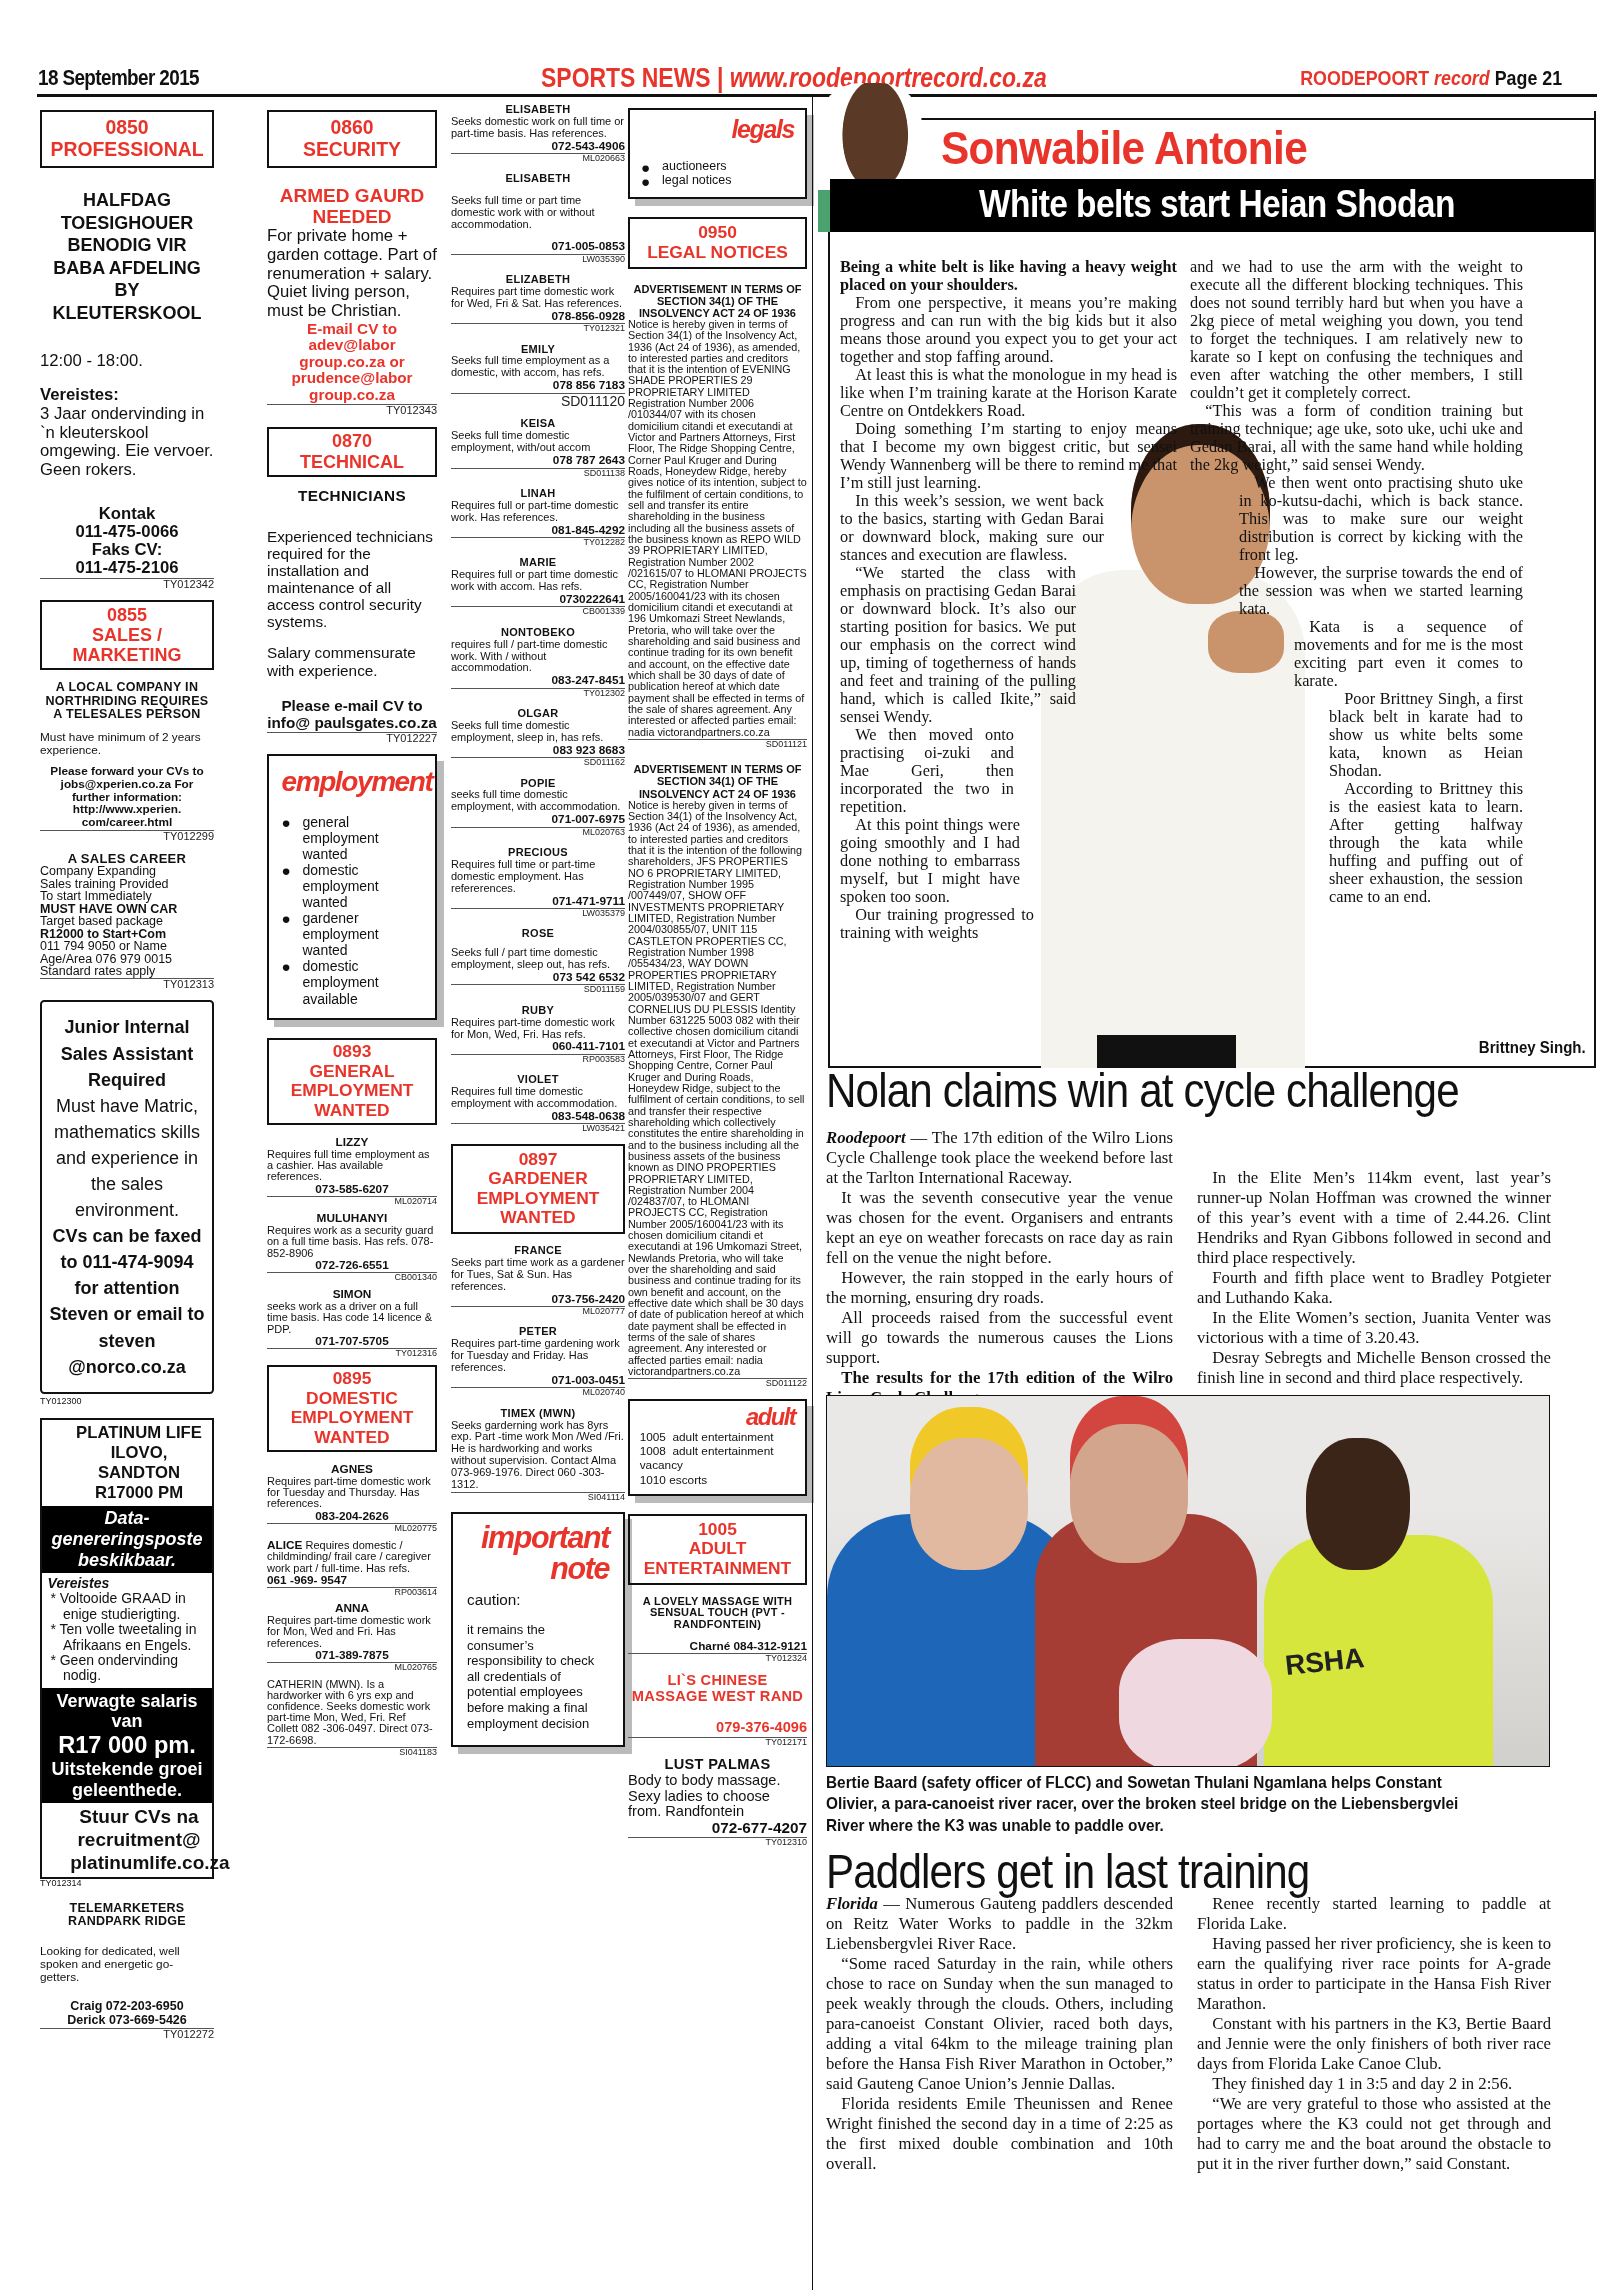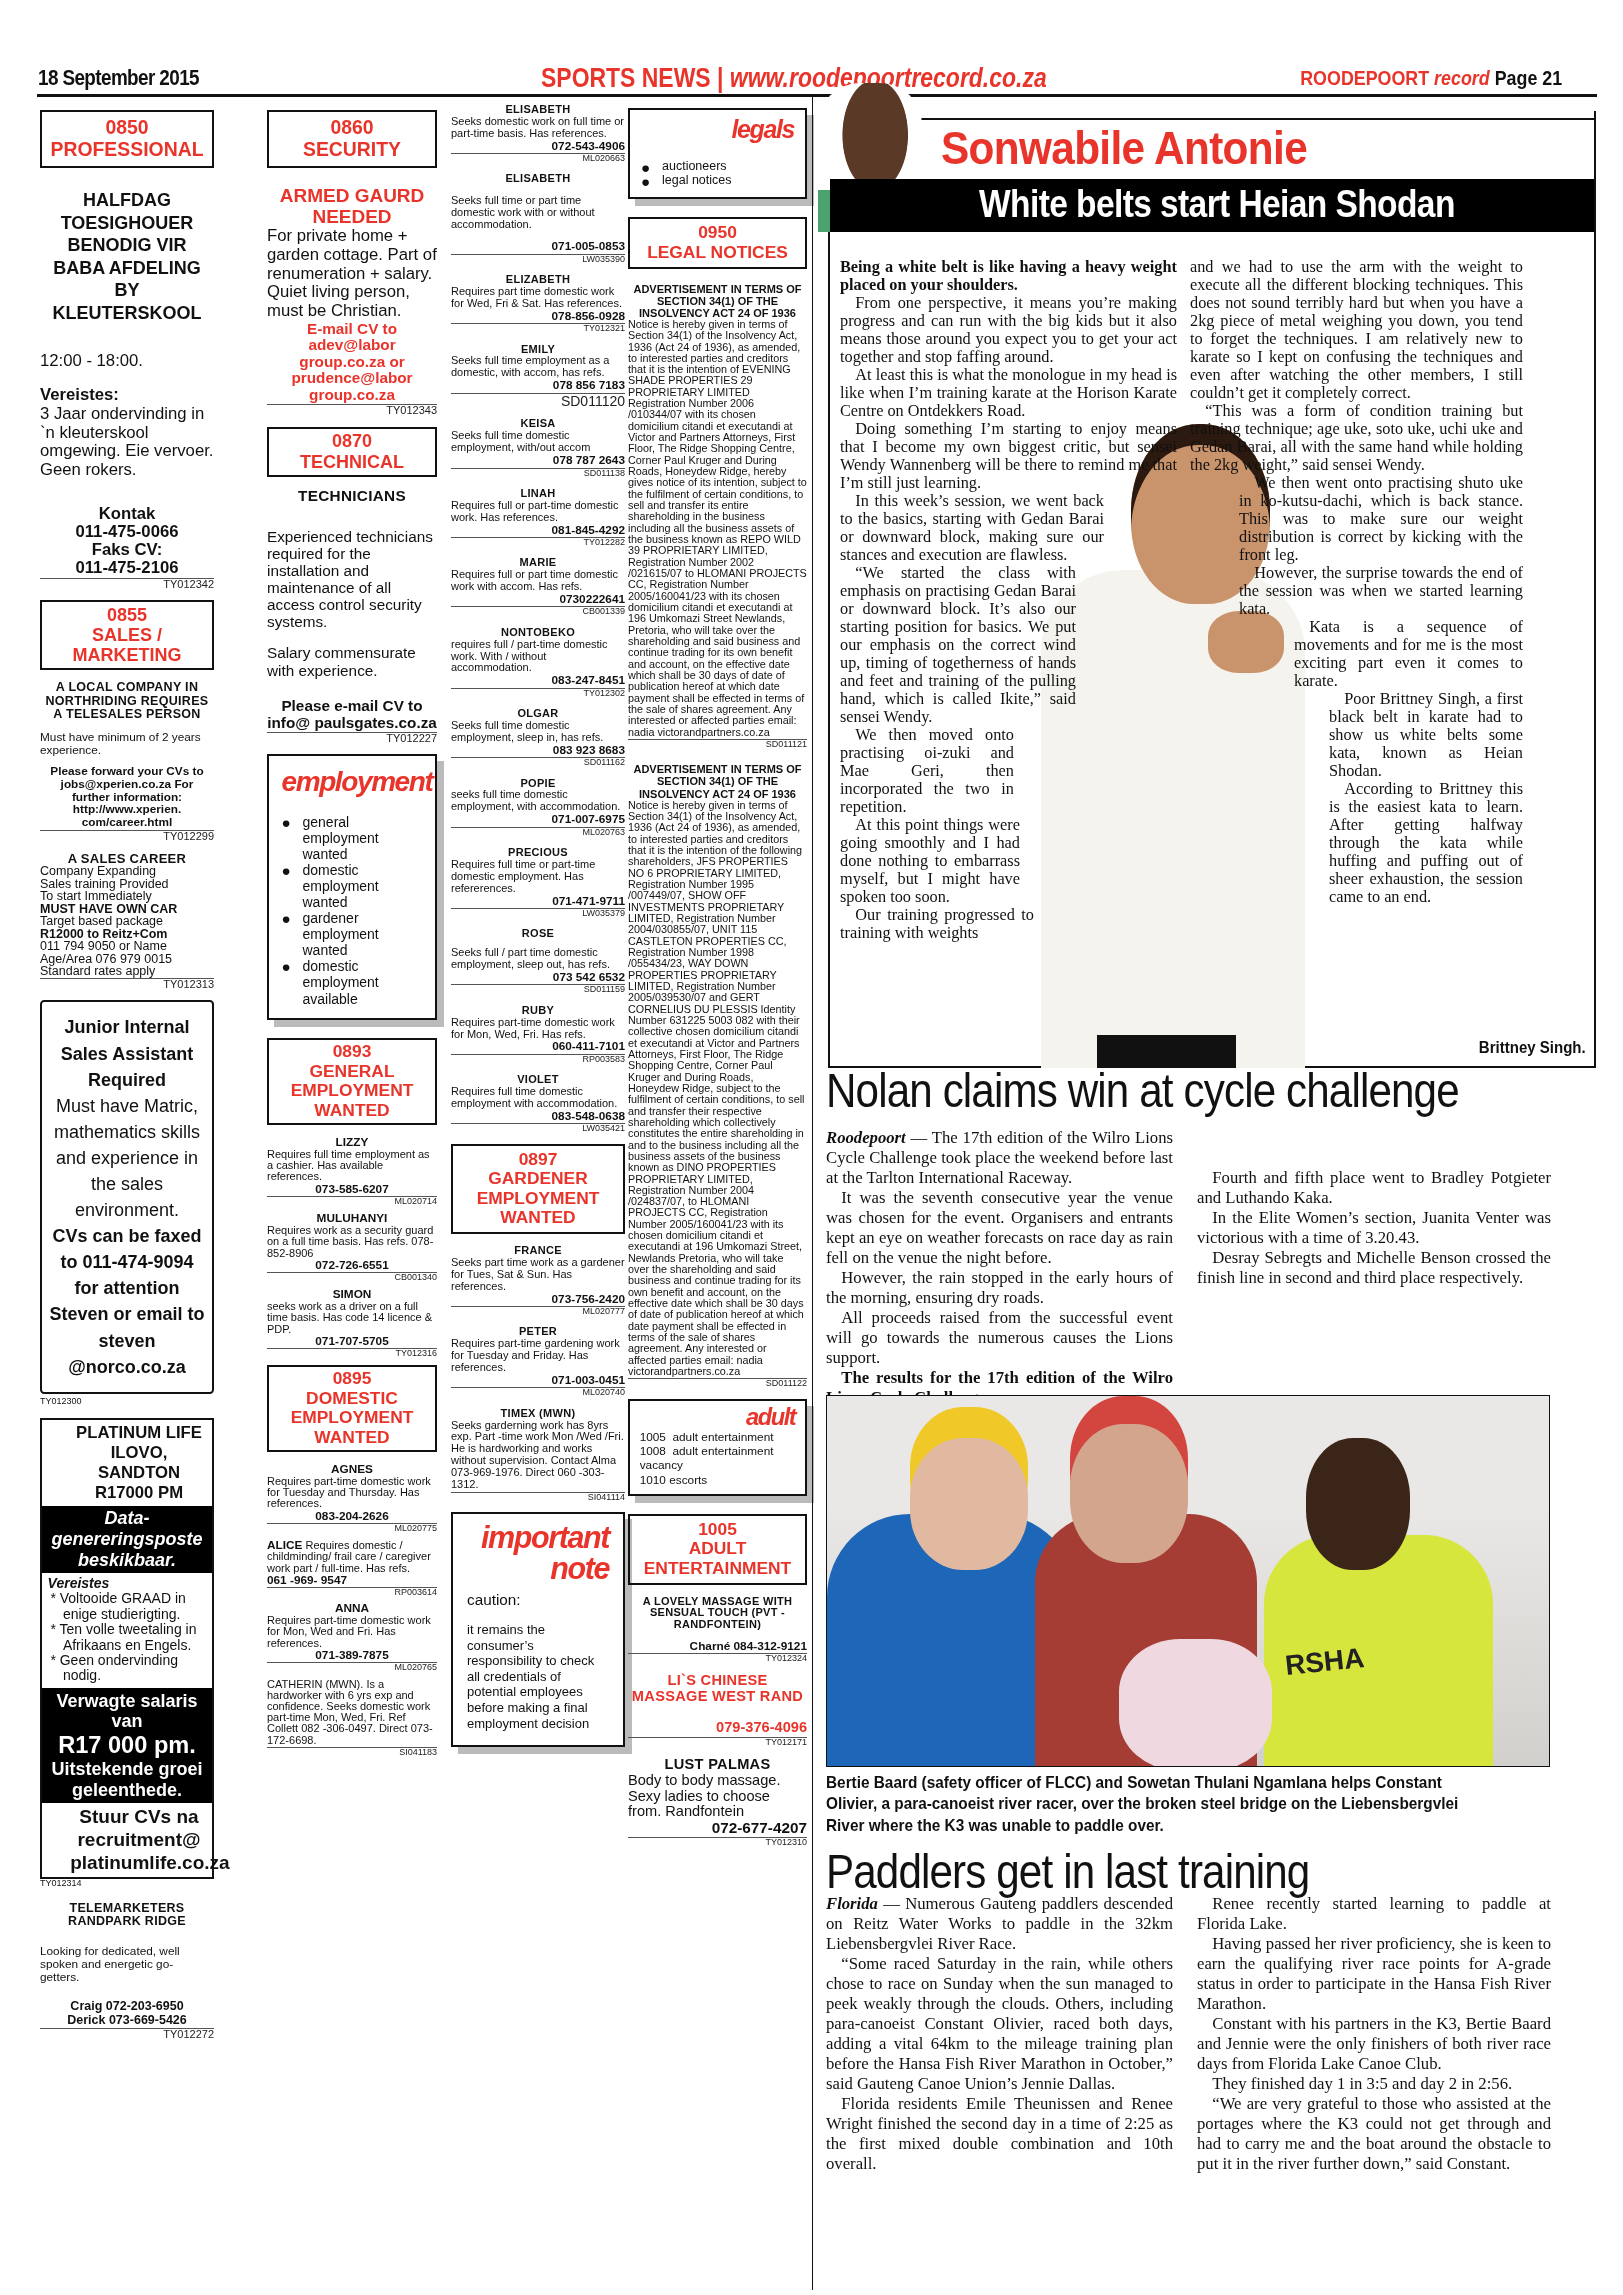--- a/index.html
+++ b/index.html
@@ -132,21 +132,21 @@
     <div class="bold center" style="font-size:11.8px">Please forward your CVs to jobs@xperien.co.za For further information: http://www.xperien. com/career.html</div>
     <div class="ref">TY012299</div>
   </div>
   <div class="ad" style="font-size:12.5px;line-height:1.0">
     <div class="hd" style="font-size:13px">A SALES CAREER</div>
     <div>Company Expanding</div>
     <div>Sales training Provided</div>
     <div>To start Immediately</div>
     <div class="bold">MUST HAVE OWN CAR</div>
     <div>Target based package</div>
-    <div class="bold">R12000 to Reitz+Com</div>
+    <div class="bold">R12000 to Start+Com</div>
     <div>011 794 9050 or Name</div>
     <div>Age/Area 076 979 0015</div>
     <div>Standard rates apply</div>
     <div class="ref">TY012313</div>
   </div>
   <div class="scroll-ad">
     <div>Junior Internal Sales Assistant Required</div>
     <div class="norm">Must have Matric, mathematics skills and experience in the sales environment.</div>
     <div>CVs can be faxed to 011-474-9094 for attention Steven or email to steven @norco.co.za</div>
   </div>
@@ -469,20 +469,21 @@
 
 <div class="headline" style="top:1062px">Nolan claims win at cycle challenge</div>
 <div class="art-body" style="left:826px;top:1128px;width:347px;font-size:16.7px;line-height:1.2">
   <p style="text-indent:0"><i class="bold">Roodepoort</i> — <span>The 17th edition of the Wilro Lions Cycle Challenge took place the weekend before last at the Tarlton International Raceway.</span></p>
   <p>It was the seventh consecutive year the venue was chosen for the event. Organisers and entrants kept an eye on weather forecasts on race day as rain fell on the venue the night before.</p>
   <p>However, the rain stopped in the early hours of the morning, ensuring dry roads.</p>
   <p>All proceeds raised from the successful event will go towards the numerous causes the Lions support.</p>
   <p class="bold">The results for the 17th edition of the Wilro Lions Cycle Challenge:</p>
 </div>
 <div class="art-body" style="left:1197px;top:1168px;width:354px;font-size:16.7px;line-height:1.2">
+  <p>In the Elite Men’s 114km event, last year’s runner-up Nolan Hoffman was crowned the winner of this year’s event with a time of 2.44.26. Clint Hendriks and Ryan Gibbons followed in second and third place respectively.</p>
   <p>Fourth and fifth place went to Bradley Potgieter and Luthando Kaka.</p>
   <p>In the Elite Women’s section, Juanita Venter was victorious with a time of 3.20.43.</p>
   <p>Desray Sebregts and Michelle Benson crossed the finish line in second and third place respectively.</p>
 </div>
 
 <div class="canoe-photo">
   <div class="p1"></div>
     <div class="p2"></div>
     <div class="p3"></div>
   <div class="p1h"></div>

